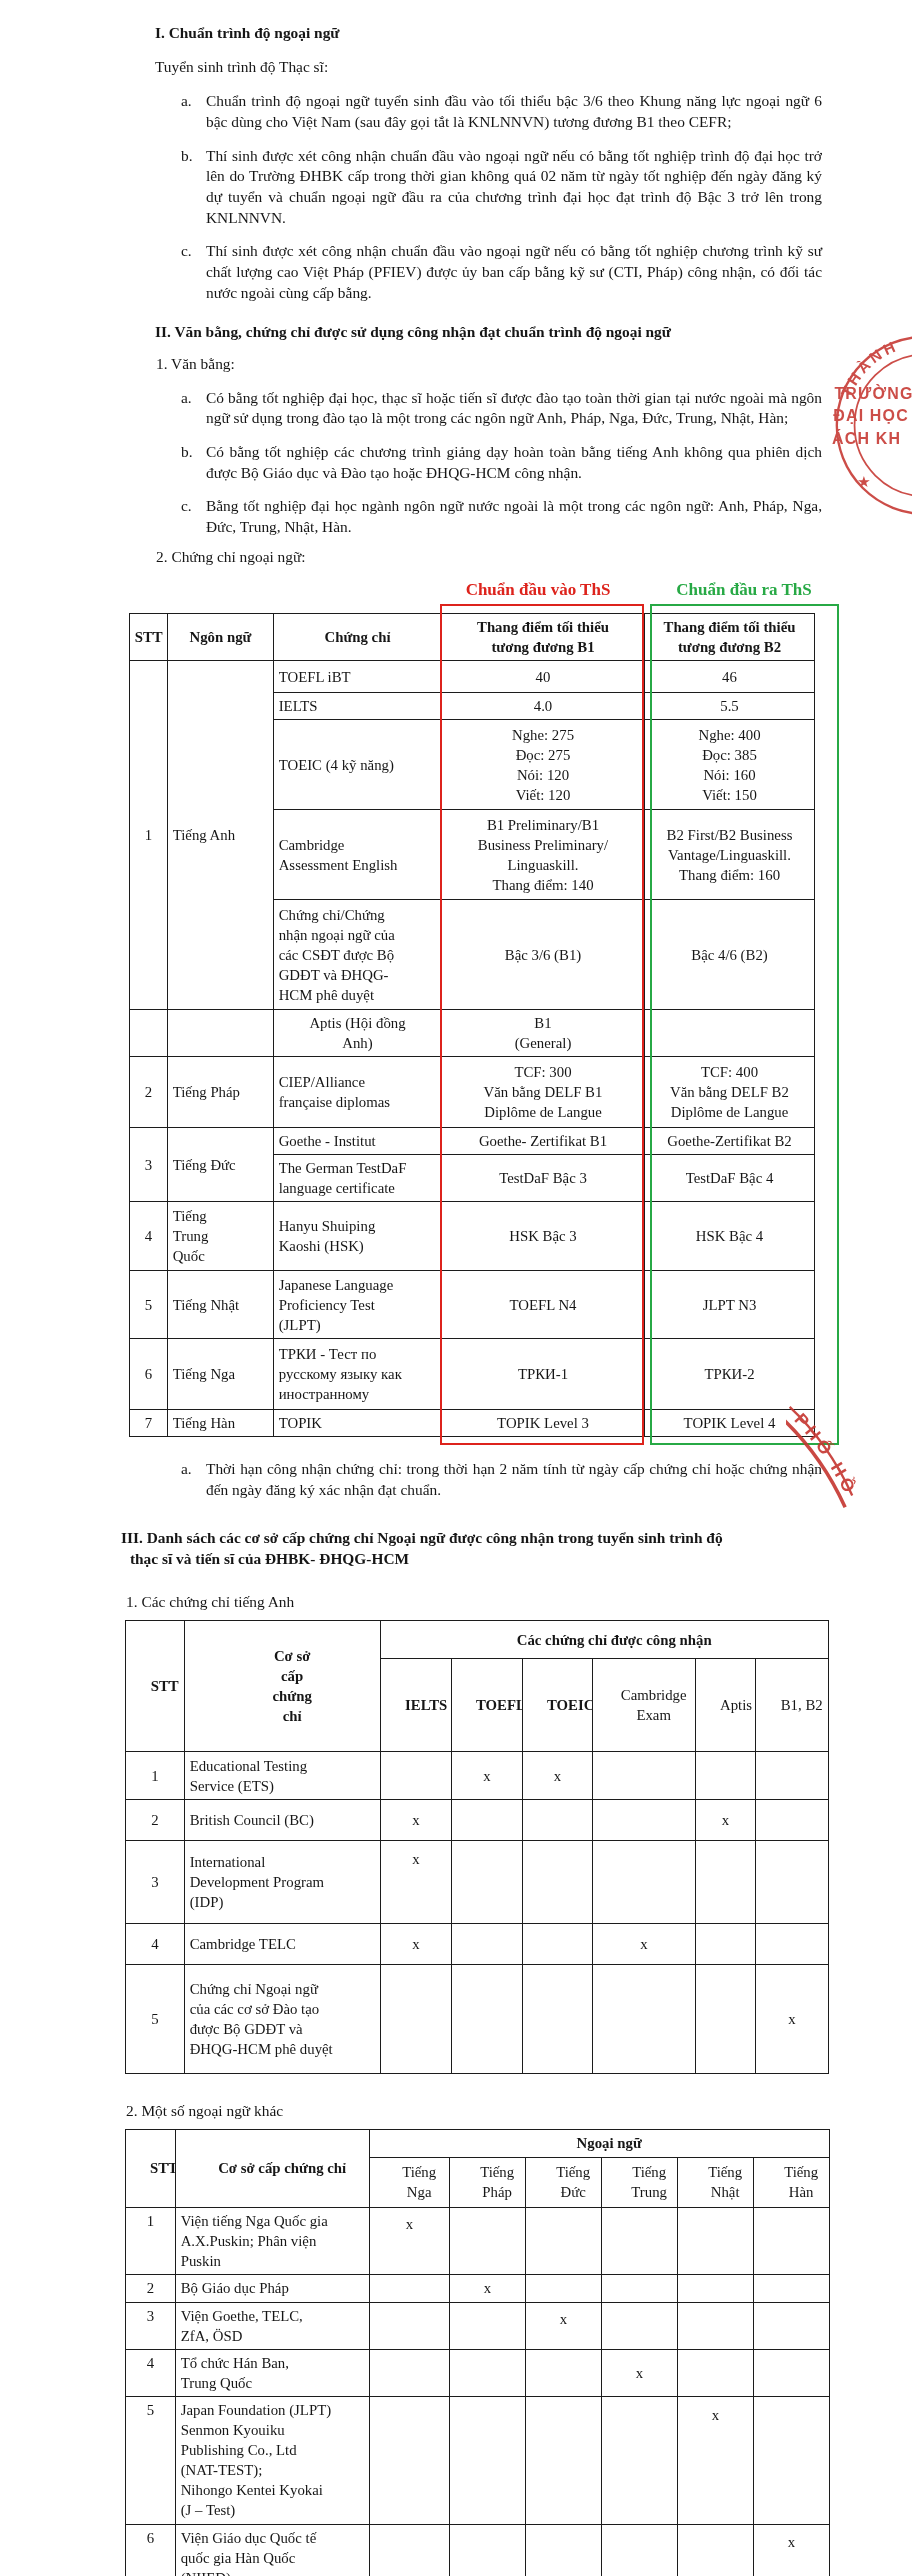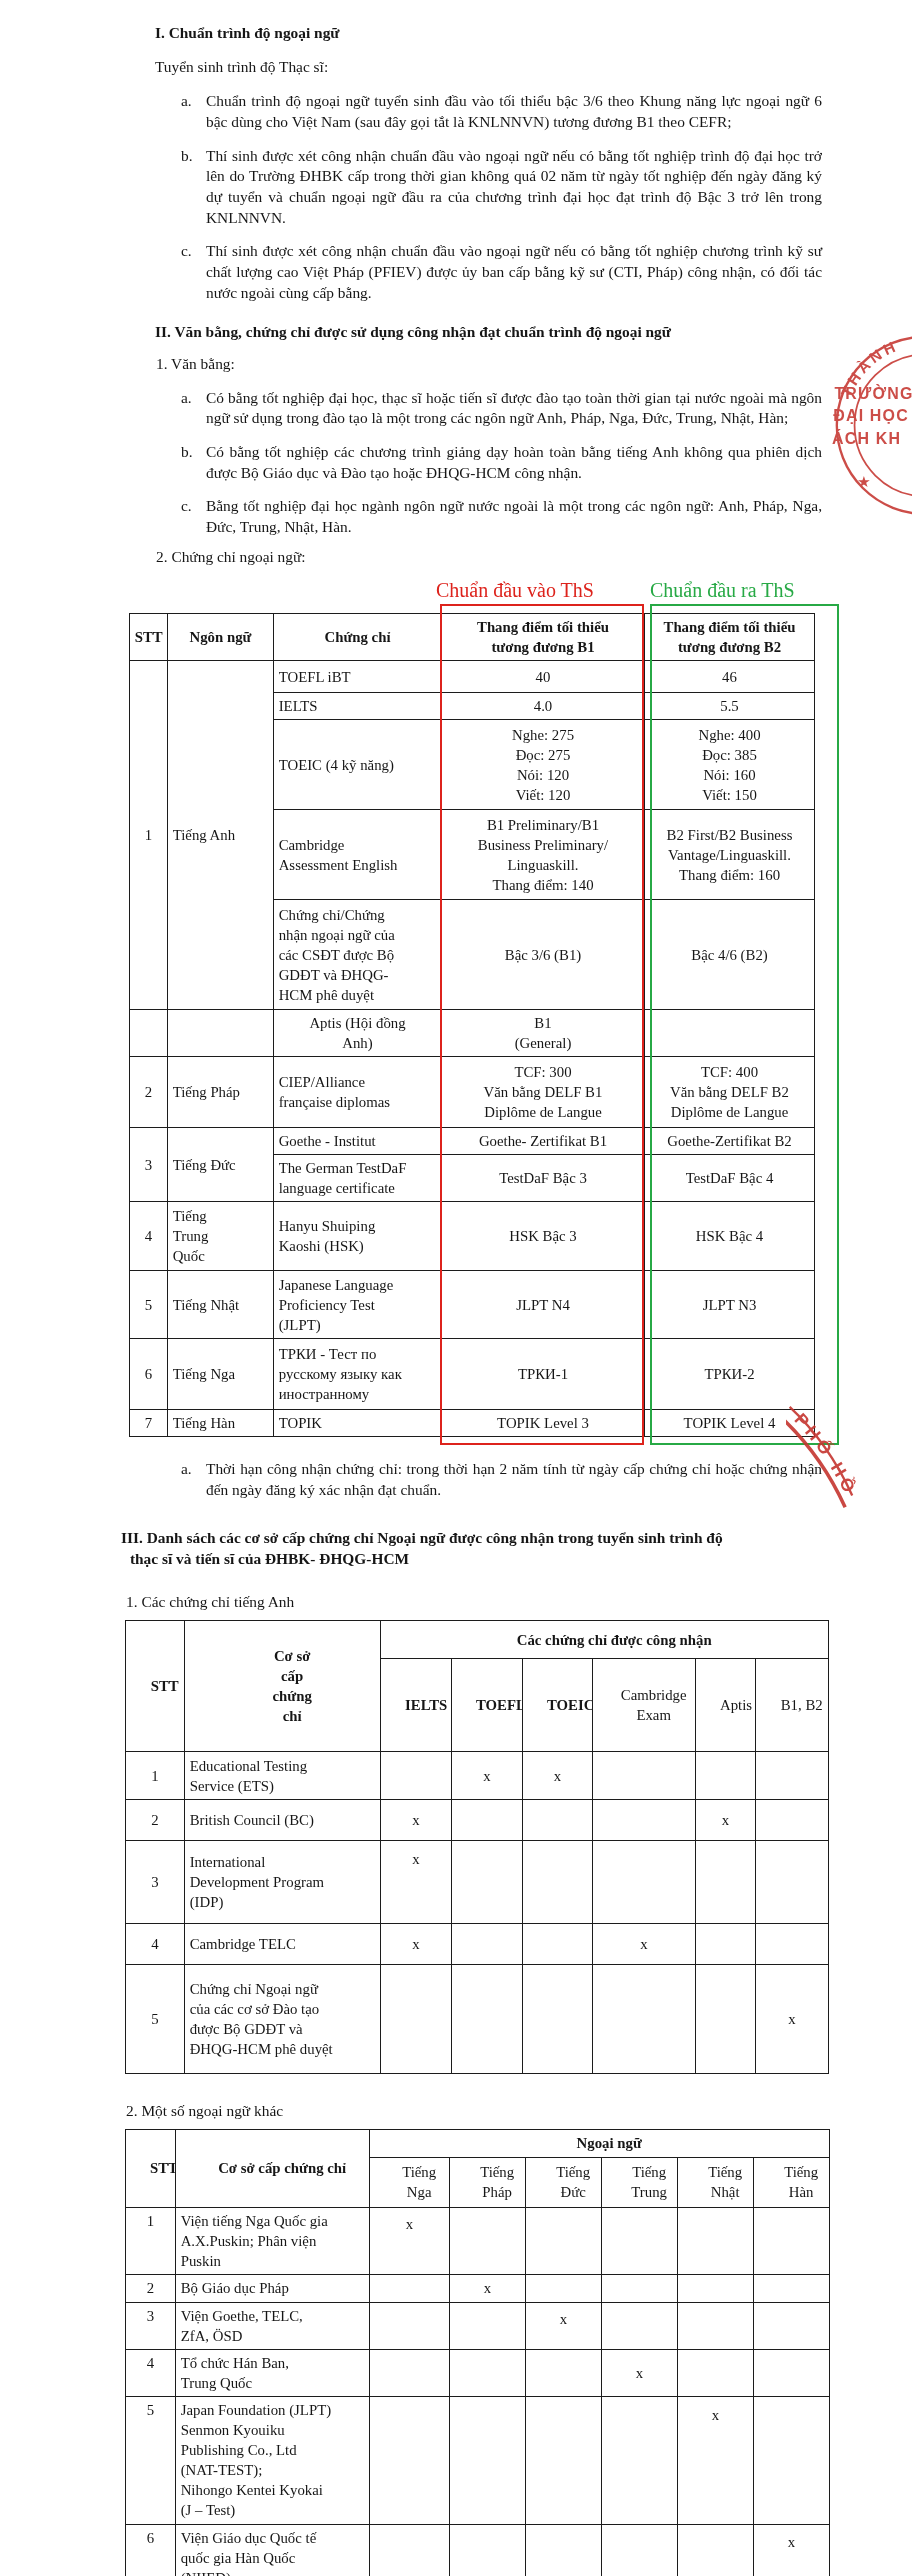--- a/index.html
+++ b/index.html
@@ -24,21 +24,21 @@
   td,th{border:1.2px solid #1c1c1c;padding:3px 4.7px;vertical-align:middle;
         font-size:14.8px;line-height:20px;white-space:pre-line;overflow:hidden;}
   th{font-weight:bold;text-align:center;}
   .certtab{margin:0;width:685px;border:1.8px solid #1c1c1c;}
   .certtab th{border-bottom:1.8px solid #1c1c1c;}
   .c-stt{text-align:center;}
   .c-b{text-align:center;margin-left:8px;}
   .c-cert{text-align:left;}
 
   .tablewrap{position:relative;margin:45px 0 0 129px;width:685px;}
-  .ann{position:absolute;top:-33px;font-weight:normal;font-size:20px;}
+  .ann{position:absolute;top:-33px;font-weight:bold;font-size:17px;text-align:center;}
   .ann-red{left:307px;width:204px;color:#dd231c;}
   .ann-green{left:521px;width:188px;color:#27a945;}
   .overlay{position:absolute;top:-9.5px;bottom:-8.3px;pointer-events:none;z-index:5;}
   .overlay-red{left:311px;width:200px;border:2.4px solid #dd231c;}
   .overlay-green{left:521px;width:185px;border:2.4px solid #27a945;}
 
   .entab,.othertab{margin:7px 0 0 125px;width:704px;border:1.8px solid #1c1c1c;}
   .entab thead th,.othertab thead th{border-bottom:1.8px solid #1c1c1c;padding-left:24px;}
   .orgcell{text-align:left;}
   .mark{text-align:center;}
@@ -198,21 +198,21 @@
 Kaoshi (HSK)</td>
         <td class="c-b">HSK Bậc 3</td>
         <td class="c-b">HSK Bậc 4</td>
       </tr>
       <tr style="height:68px">
         <td class="c-stt">5</td>
         <td>Tiếng Nhật</td>
         <td class="c-cert">Japanese Language
 Proficiency Test
 (JLPT)</td>
-        <td class="c-b">JLPT N4</td>
+        <td class="c-b">TOEFL N4</td>
         <td class="c-b">JLPT N3</td>
       </tr>
       <tr style="height:71px">
         <td class="c-stt">6</td>
         <td>Tiếng Nga</td>
         <td class="c-cert">ТРКИ - Тест по
 русскому языку как
 иностранному</td>
         <td class="c-b">ТРКИ-1</td>
         <td class="c-b">ТРКИ-2</td>

